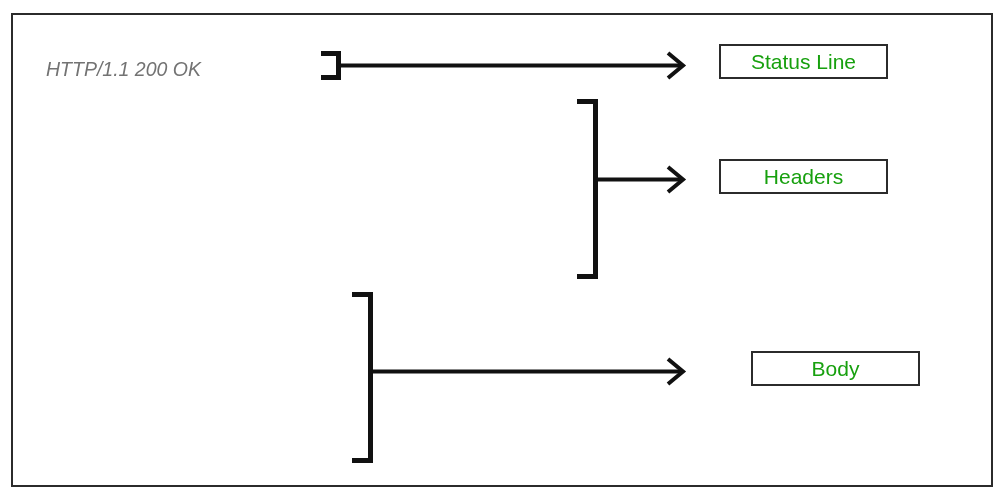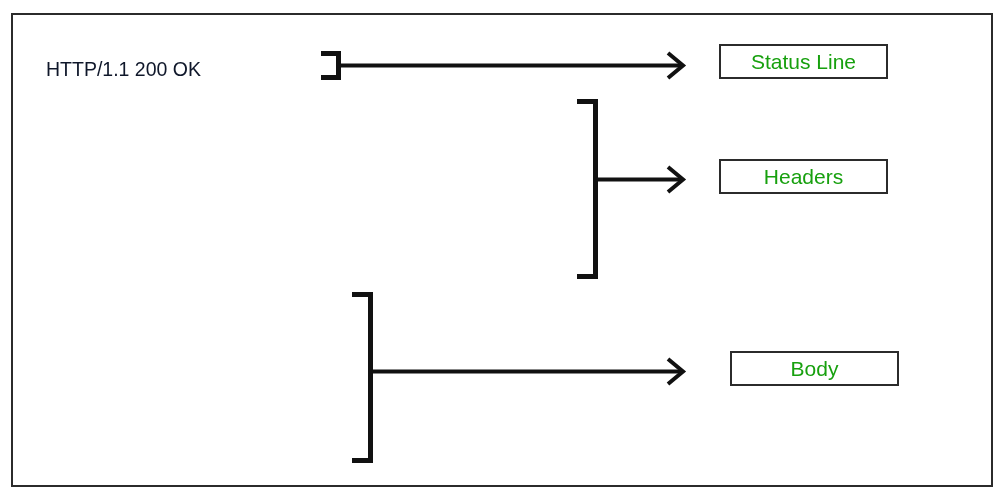--- a/index.html
+++ b/index.html
@@ -24,26 +24,27 @@
     top: 13px;
     width: 982px;
     height: 474px;
     border: 2px solid #2b2b2b;
     box-sizing: border-box;
     background: #ffffff;
   }
   
   .code-line {
     position: absolute;
-    color: #0f172a;
+    color: #737373;
     font-family: "Liberation Sans", sans-serif;
     font-size: 19.5px;
     line-height: 28px;
     white-space: pre;
     letter-spacing: 0px;
+    font-style: italic;
   }
   .status-line-text {
     left: 46px;
     top: 55px;
   }
   .headers-block {
     left: 46px;
     top: 114px;
   }
   .body-block {
@@ -61,21 +62,21 @@
     display: flex;
     align-items: center;
     justify-content: center;
     color: #17a00e;
     font-family: "Liberation Sans", sans-serif;
     font-size: 21px;
     line-height: 1;
   }
   .box-status { left: 719px; top: 44px; }
   .box-headers { left: 719px; top: 159px; text-align: center; }
-  .box-body   { left: 730px; top: 351px; }
+  .box-body   { left: 751px; top: 351px; }
 
   
   svg.overlay {
     position: absolute;
     left: 0;
     top: 0;
     width: 1007px;
     height: 499px;
     pointer-events: none;
   }

